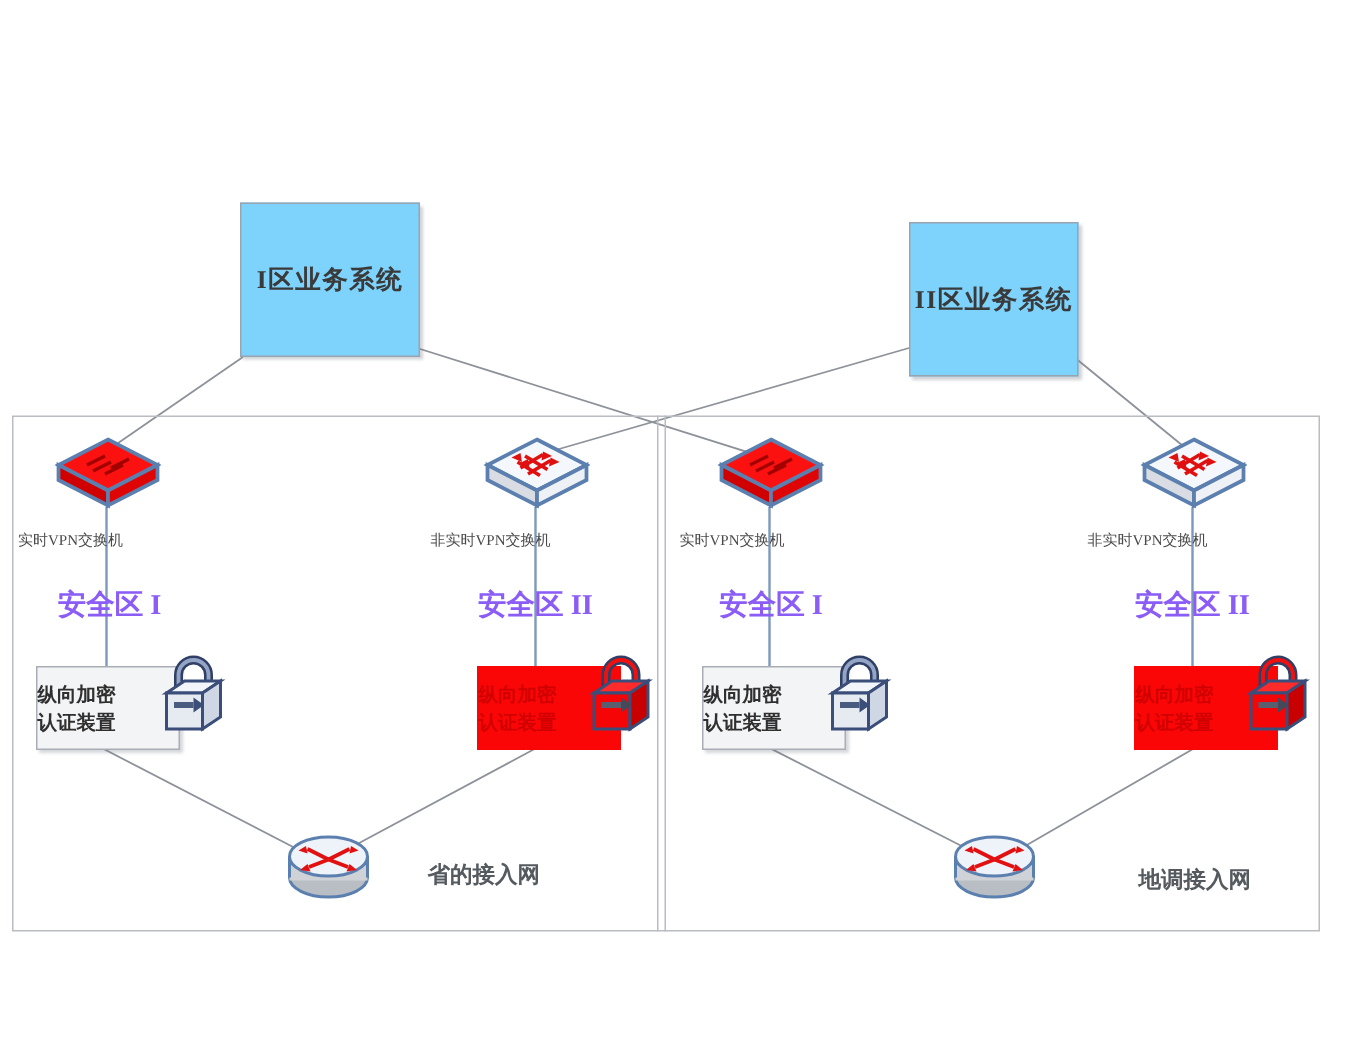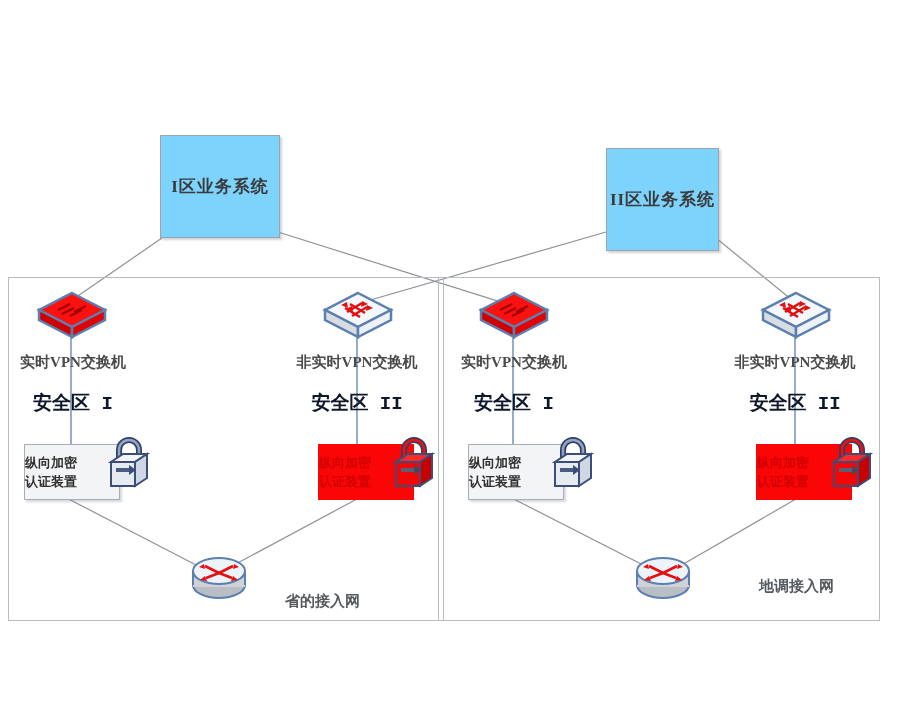--- a/index.html
+++ b/index.html
@@ -58,35 +58,34 @@
     font-size: 17px;
     line-height: 26px;
     letter-spacing: 1px;
     font-weight: 700;
     font-family: "Liberation Serif", "DejaVu Serif", serif;
   }
 
   
   .dev-label {
     position: absolute;
-    font-size: 15px;
-    font-weight: 700;
+    font-size: 10px;
+    font-weight: 400;
     color: #4a4a4a;
     white-space: nowrap;
-    text-align: center;
     font-family: "Liberation Serif", "DejaVu Serif", serif;
   }
   .zone-label {
     position: absolute;
     font-size: 19px;
     font-weight: 700;
-    color: #0f172a;
+    color: #8b5cf6;
     white-space: nowrap;
     text-align: center;
-    font-family: Liberation Mono, monospace;
+    font-family: Liberation Serif, serif;
   }
   .net-label {
     position: absolute;
     font-size: 15px;
     font-weight: 700;
     color: #555a5f;
     white-space: nowrap;
     font-family: "Liberation Serif", "DejaVu Serif", serif;
   }
 
@@ -339,16 +338,16 @@
       </g>
       <g fill="#e21010">
         <polygon points="44,9 49,12 43,14"></polygon>
         <polygon points="14,9 9,12 15,14"></polygon>
         <polygon points="15,21 10,25 17,26"></polygon>
         <polygon points="43,21 48,25 41,26"></polygon>
       </g>
     </svg>
   </div>
 
-  <div class="net-label" style="left:285px; top:592px;">省的接入网</div>
+  <div class="net-label" style="left:285px; top:574px;">省的接入网</div>
   <div class="net-label" style="left:729px; top:577px;margin-left:30px;">地调接入网</div>
 
 </div>
 
 </body></html>

